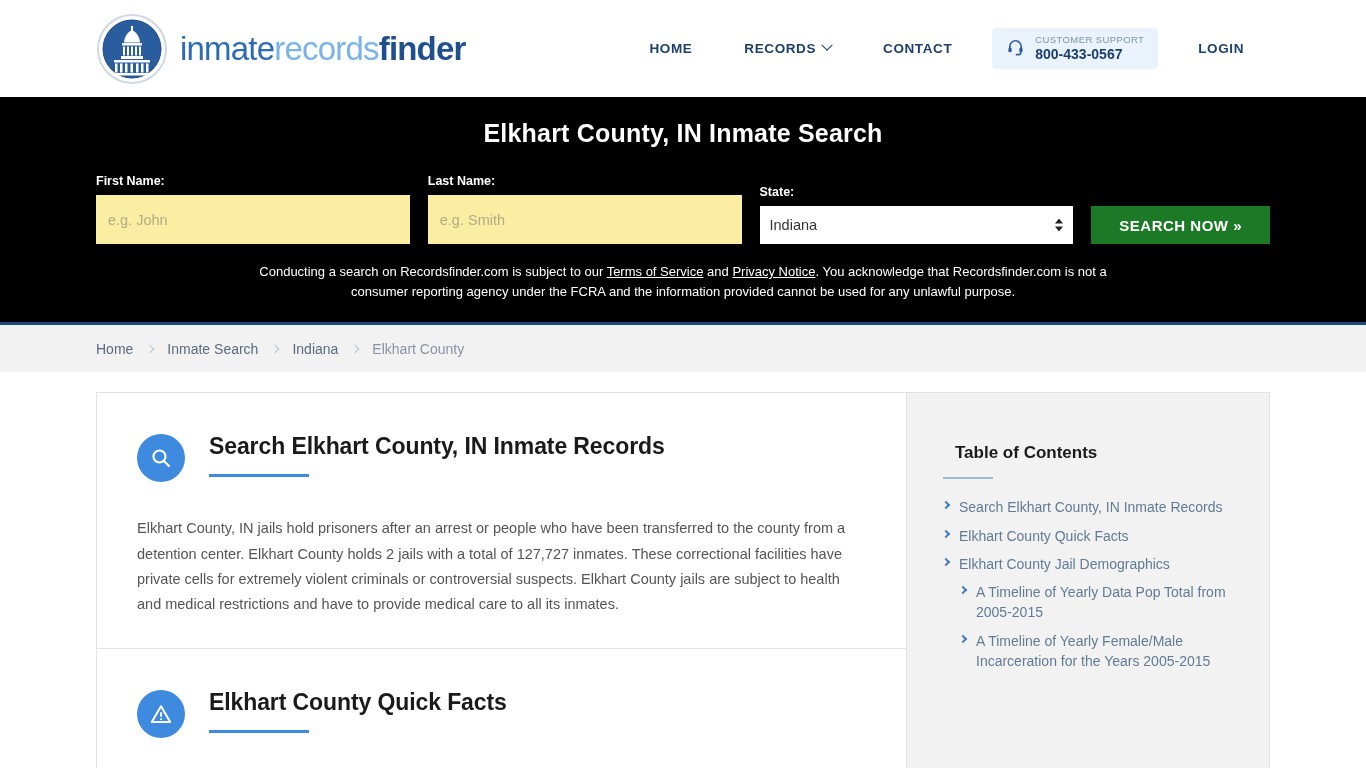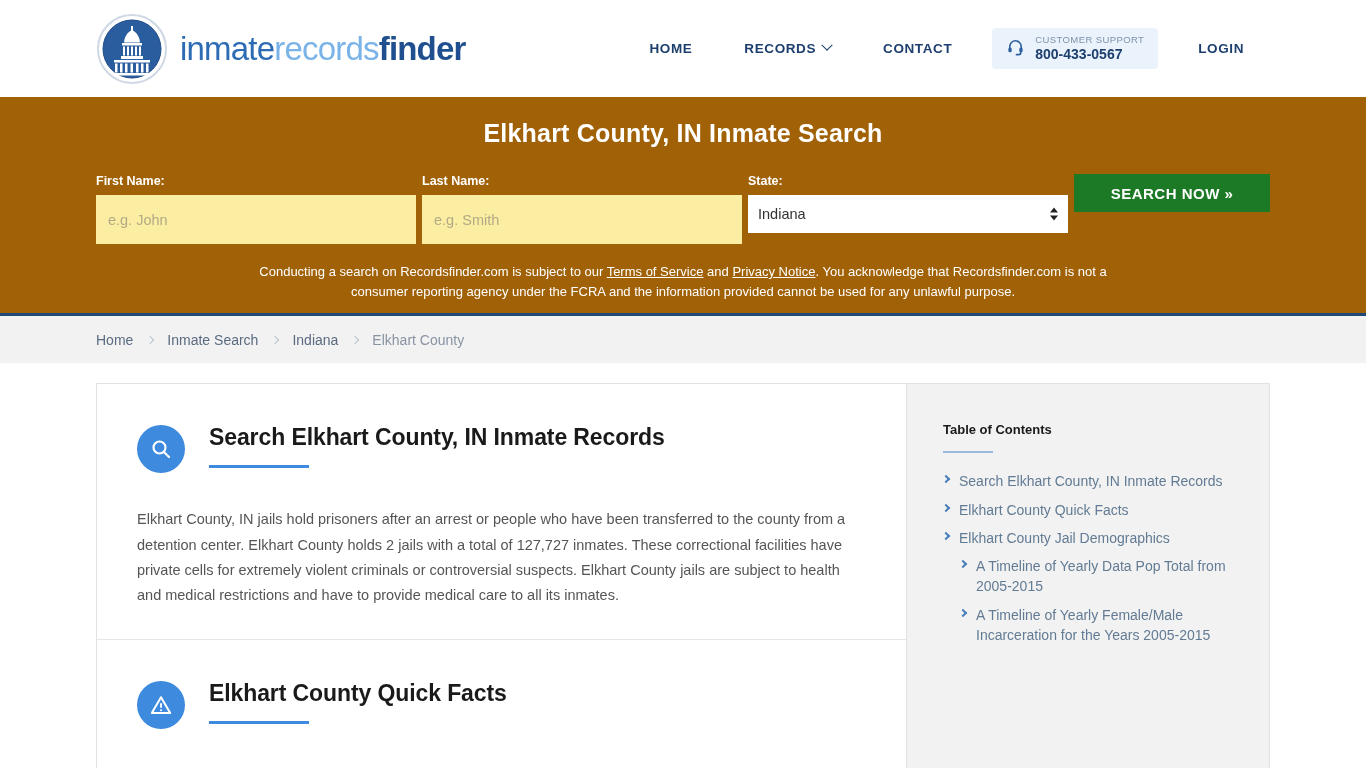--- a/index.html
+++ b/index.html
@@ -83,36 +83,36 @@
   .support-phone {
     display: block;
     font-size: 14px;
     font-weight: 700;
     color: #1c3f6e;
     white-space: nowrap;
   }
 
   
   .hero {
-    background: #a16207;
+    background: #000000;
     border-bottom: 3px solid #1e4978;
-    padding: 22px 96px 11px 96px;
+    padding: 22px 96px 20px 96px;
   }
   .hero-title {
     margin: 0 0 26px 0;
     text-align: center;
     color: #ffffff;
     font-size: 25px;
     font-weight: 700;
     letter-spacing: 0.2px;
   }
   .search-form {
     display: flex;
-    align-items: flex-start;
-    gap: 0;
+    align-items: flex-end;
+    gap: 12px;
   }
   .field { display: flex; flex-direction: column; }
   .field.first { width: 320px; margin-right: 6px; }
   .field.last  { width: 320px; margin-right: 6px; }
   .field.state { width: 320px; margin-right: 6px; }
   .field-label {
     color: #ffffff;
     font-size: 12.5px;
     font-weight: 700;
     margin-bottom: 7px;
@@ -263,22 +263,22 @@
     color: #555555;
   }
 
   
   .toc-col {
     flex: 1;
     background: #f2f2f2;
     padding: 38px 30px 20px 36px;
   }
   .toc-title {
-    margin: 0;
-    font-size: 13px;
+    margin: 12px;
+    font-size: 17px;
     font-weight: 700;
     color: #1a1a1a;
   }
   .toc-rule {
     width: 50px;
     height: 2px;
     background: #9bb9d8;
     margin: 14px 0 18px 0;
   }
   .toc-list { list-style: none; margin: 0; padding: 0; }

